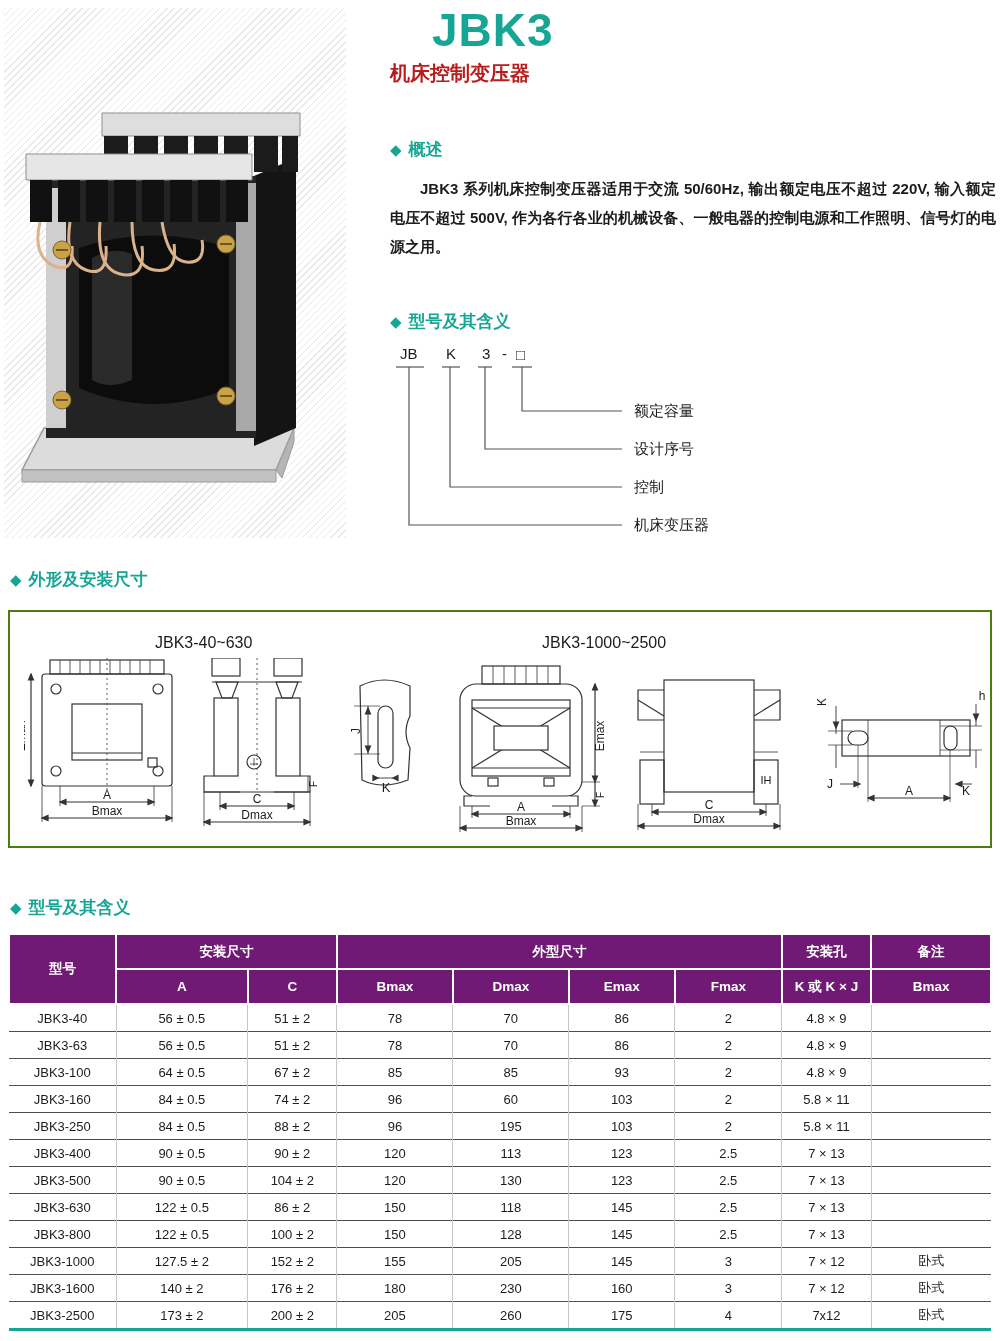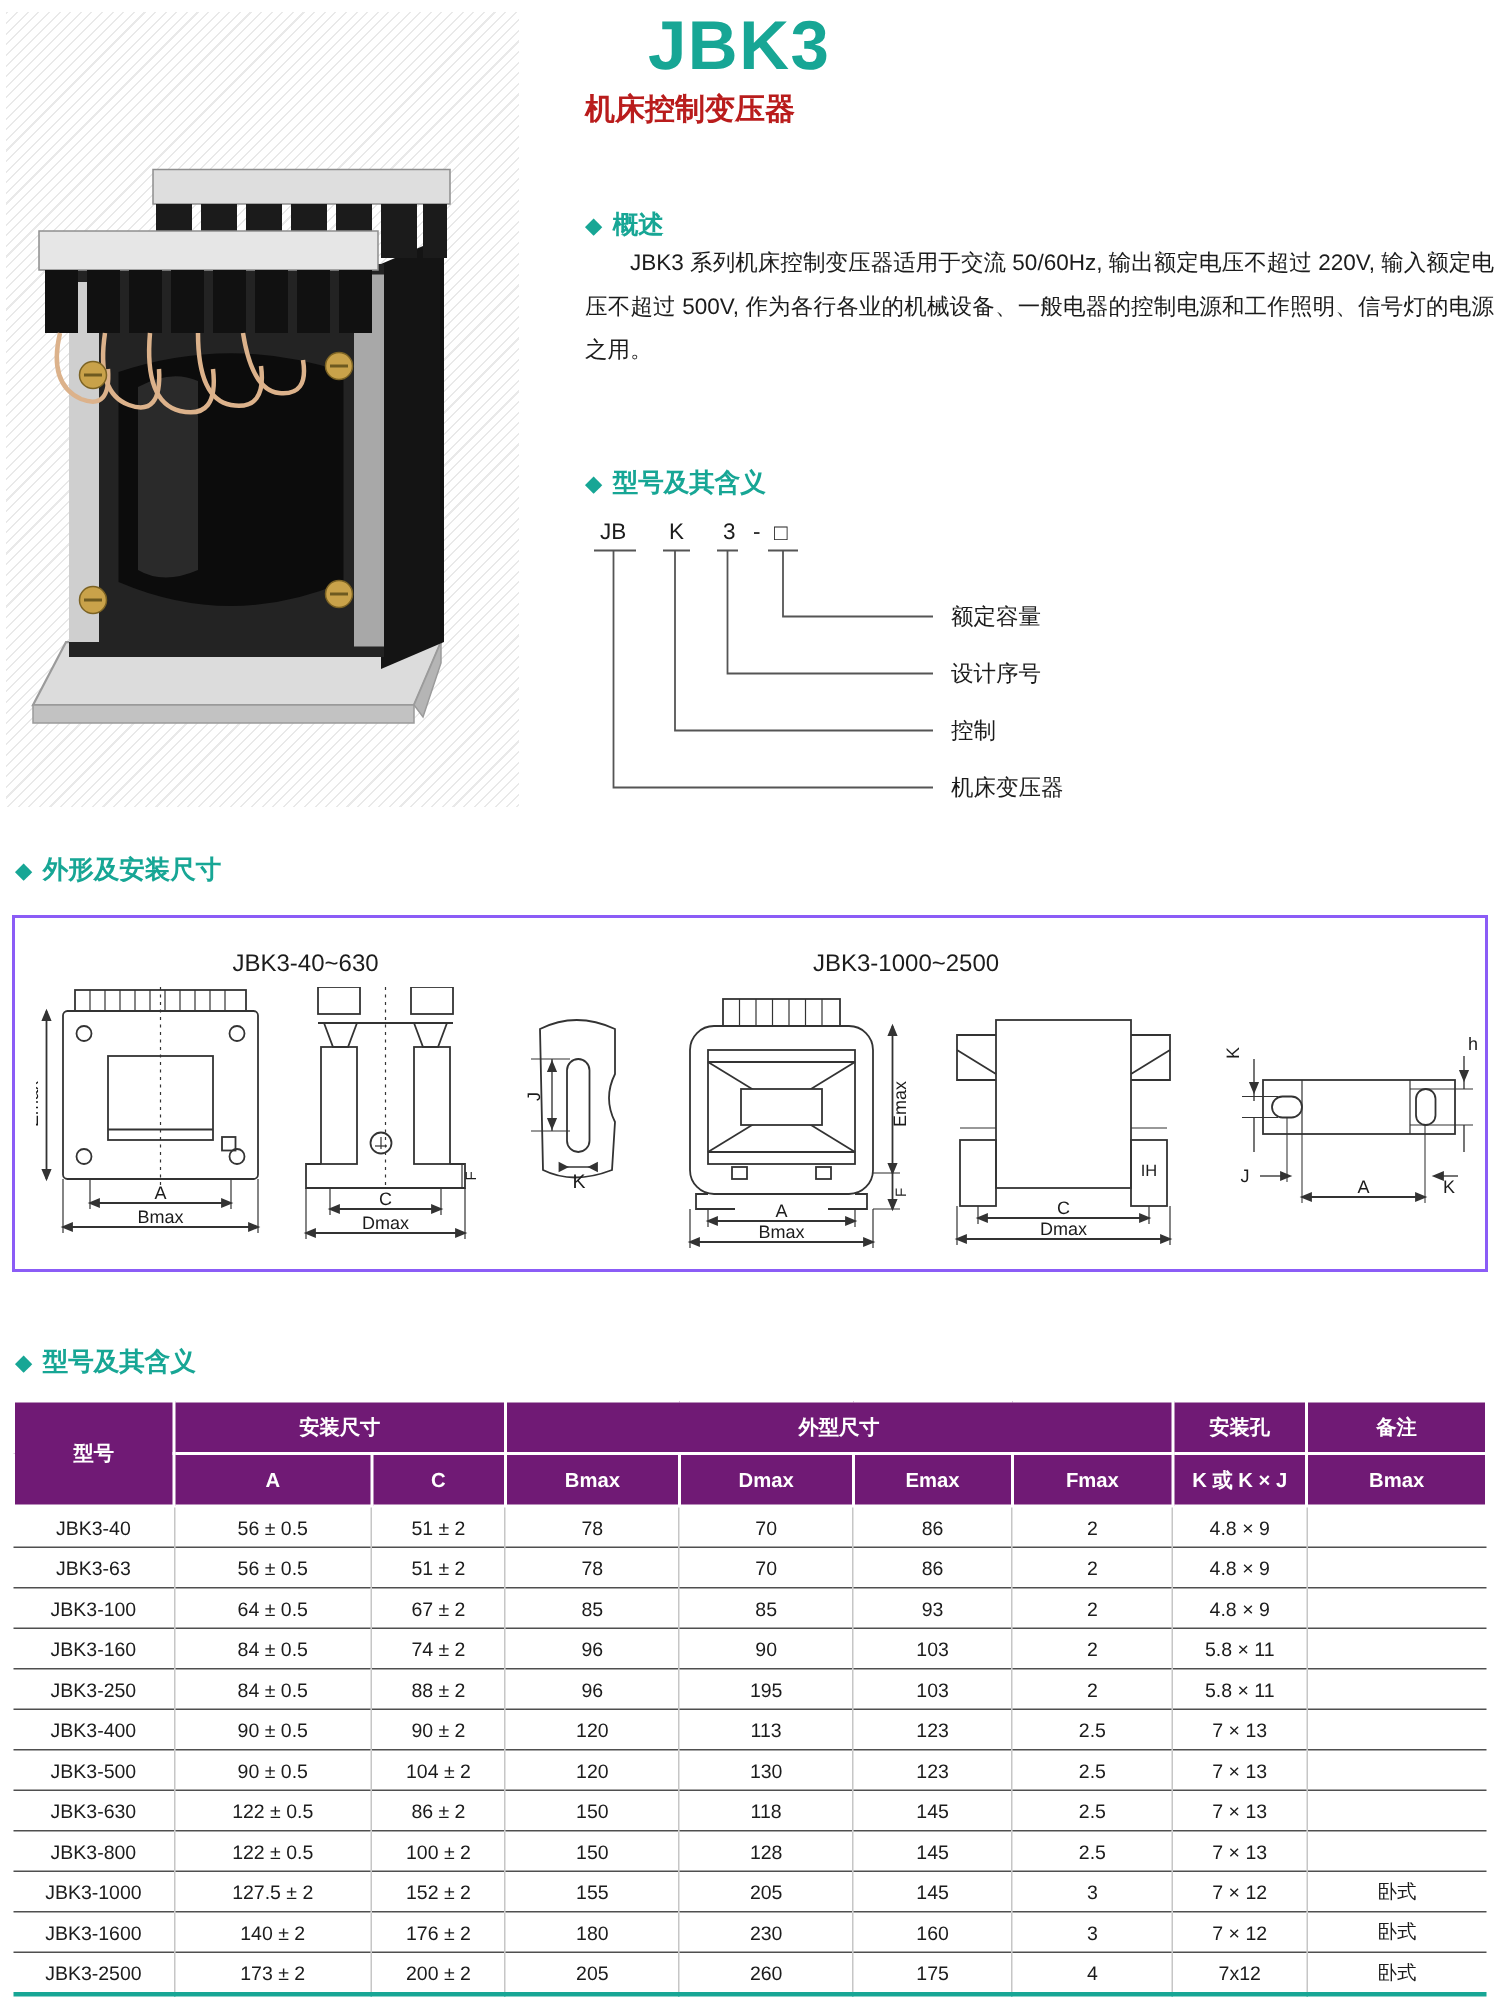--- a/index.html
+++ b/index.html
@@ -17,29 +17,29 @@
   
   .title-block{position:absolute;left:390px;top:6px;}
   .title-main{font-size:46px;line-height:48px;font-weight:bold;color:#17a695;letter-spacing:1px;margin-left:42px;}
   .title-sub{font-size:20px;line-height:34px;font-weight:bold;color:#b91c1c;margin-top:2px;}
   
   .sec-head{font-size:17px;font-weight:bold;color:#17a695;display:flex;align-items:center;gap:7px;}
   .sec-head .dia{font-size:15px;}
   
   .overview{position:absolute;left:390px;top:138px;width:606px;}
   .overview p{margin:0;font-size:15px;line-height:29px;color:#1c1c1c;text-indent:2em;text-align:justify;}
-  .overview .paras{margin-top:0;}
+  .overview .paras{margin-top:13px;font-weight:bold;}
   
   .model{position:absolute;left:390px;top:310px;width:606px;}
   .model svg{margin-top:8px;}
   
   .outline-head{position:absolute;left:10px;top:568px;}
   .outline-box{
     position:absolute;left:8px;top:610px;width:980px;height:234px;
-    border:2px solid #8b5cf6;background:#fff;
+    border:2px solid #4d7c0f;background:#fff;
   }
   .grp-title{position:absolute;font-size:16px;color:#1c1c1c;}
   .grp-title.one{left:145px;top:22px;}
   .grp-title.two{left:532px;top:22px;}
   .outline-box svg{position:absolute;}
   
   .params-head{position:absolute;left:10px;top:896px;}
   table.params{
     position:absolute;left:8px;top:933px;width:984px;
     border-collapse:collapse;table-layout:fixed;
@@ -448,21 +448,21 @@
         <td>93</td>
         <td>2</td>
         <td>4.8 × 9</td>
         <td></td>
       </tr>
       <tr>
         <td>JBK3-160</td>
         <td>84 ± 0.5</td>
         <td>74 ± 2</td>
         <td>96</td>
-        <td>90</td>
+        <td>60</td>
         <td>103</td>
         <td>2</td>
         <td>5.8 × 11</td>
         <td></td>
       </tr>
       <tr>
         <td>JBK3-250</td>
         <td>84 ± 0.5</td>
         <td>88 ± 2</td>
         <td>96</td>

